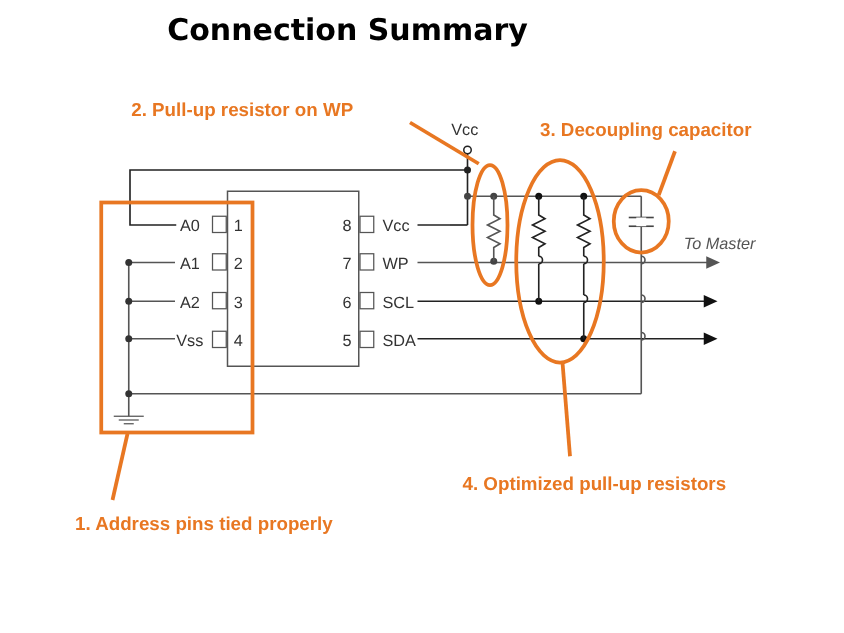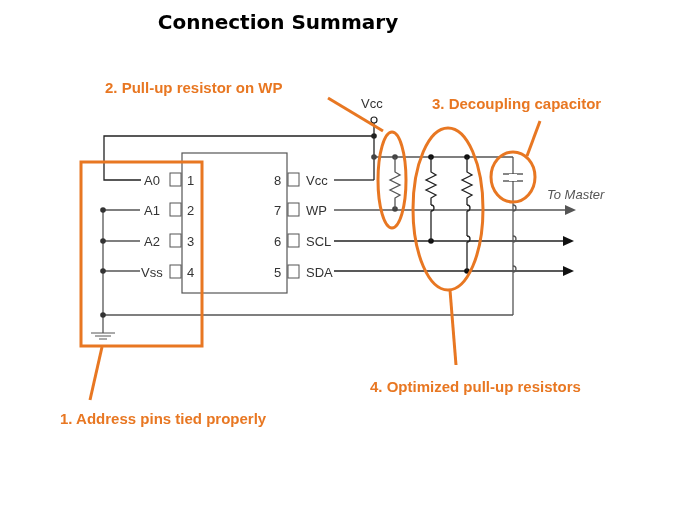--- a/index.html
+++ b/index.html
@@ -1,19 +1,19 @@
 <!DOCTYPE html>
 <html><head>
 <meta charset="utf-8">
 <style>
   html, body { margin: 0; padding: 0; background: #ffffff; }
   body { width: 675px; height: 506px; position: relative; overflow: hidden;
          font-family: "DejaVu Sans", "Liberation Sans", sans-serif; }
   #title { position: absolute; left: 0; width: 556px; top: 10px; text-align: center;
-           font-family: "DejaVu Sans", sans-serif; font-weight: bold; font-size: 20px; color: #000; }
+           font-family: "DejaVu Sans", sans-serif; font-weight: bold; font-size: 24px; color: #000; }
   svg { position: absolute; left: 0; top: 0; }
   .callout { font-family: "Liberation Sans", sans-serif; font-weight: bold; font-size: 15px; fill: #e87722; }
   .pinlabel { font-family: "Liberation Sans", sans-serif; font-size: 13px; fill: #333; }
   .italic { font-family: "Liberation Sans", sans-serif; font-style: italic; font-size: 13px; fill: #555; }
   .wire { stroke: #222; stroke-width: 1.3; fill: none; }
   .wire-g { stroke: #555; stroke-width: 1.3; fill: none; }
   .orange { stroke: #e87722; stroke-width: 3; fill: none; }
 </style>
 </head>
 <body>

